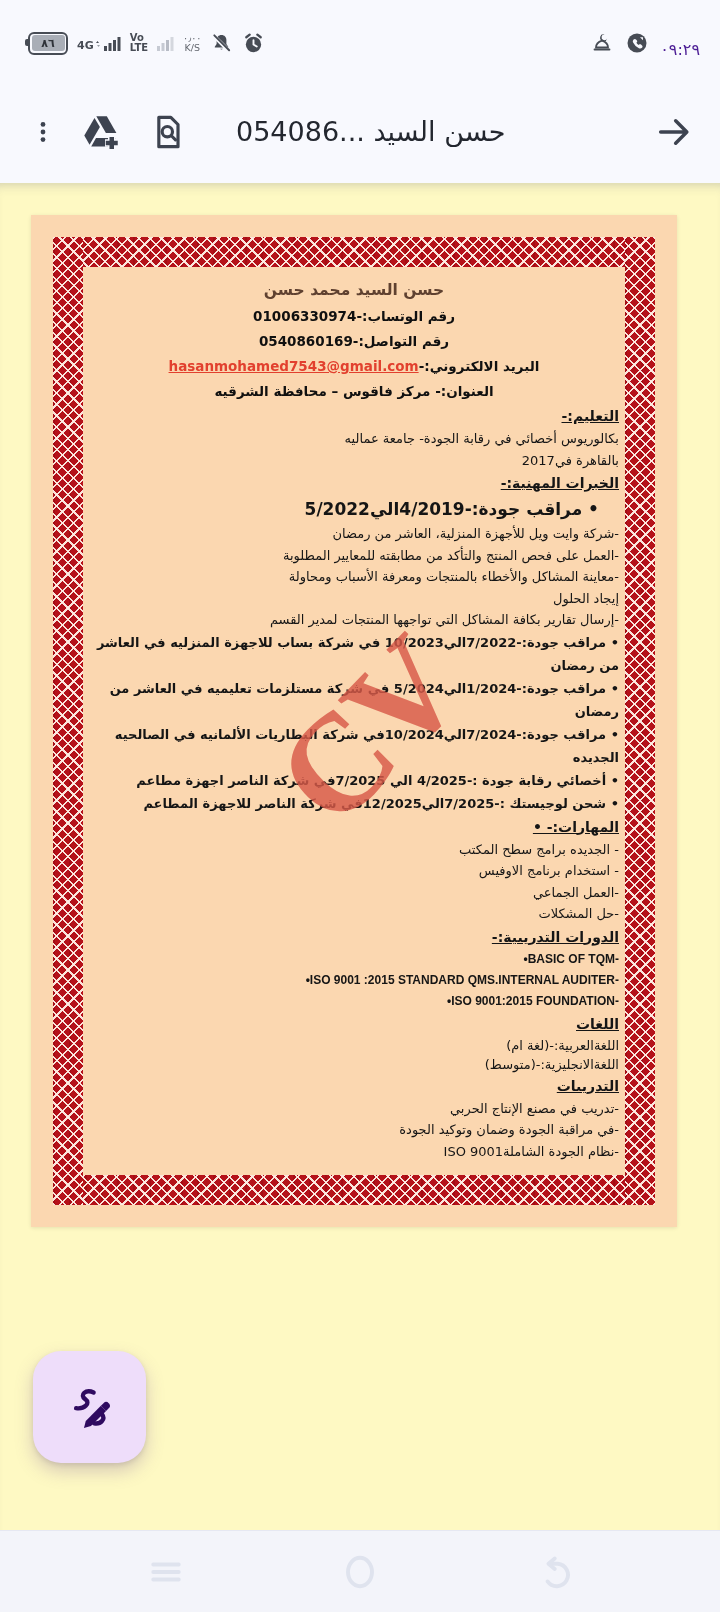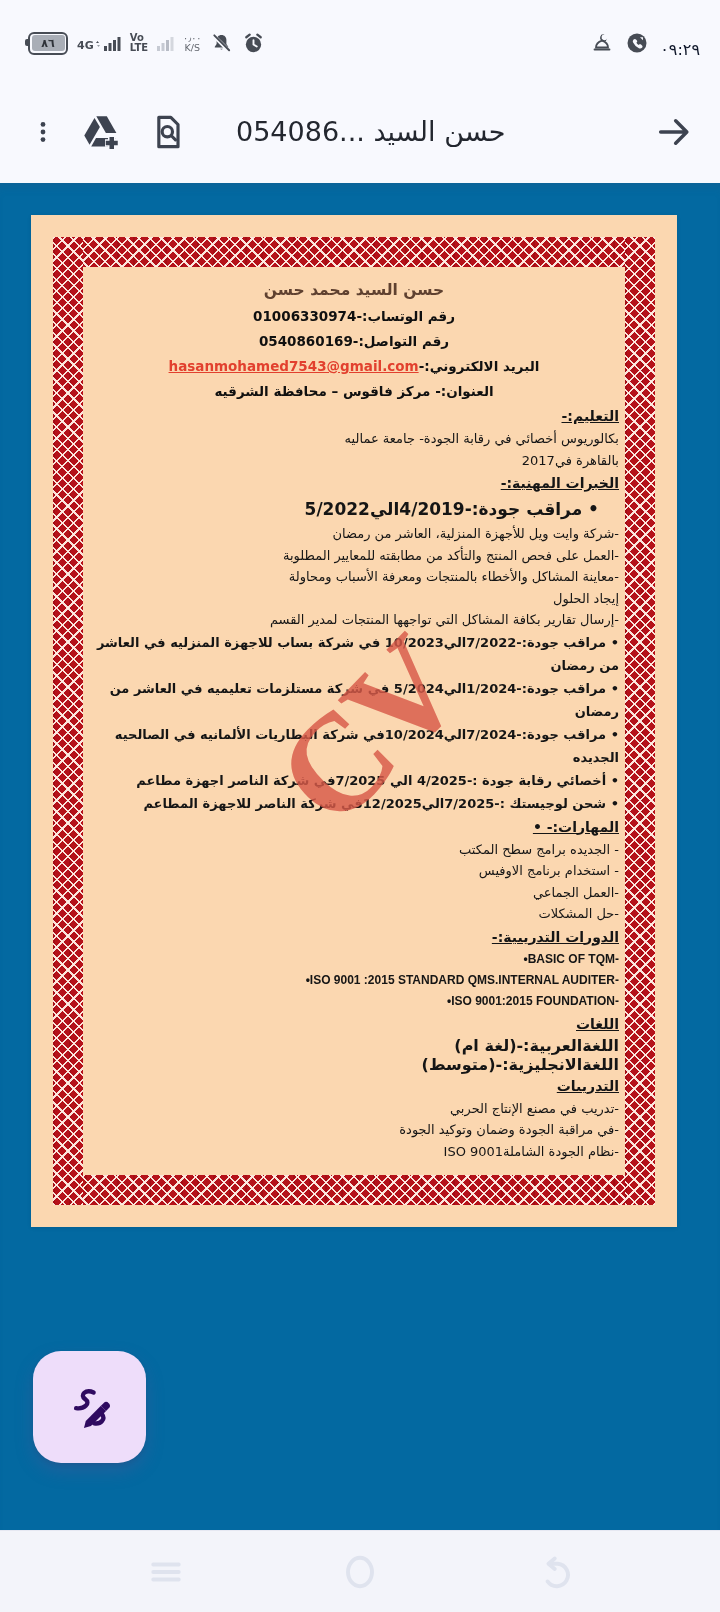--- a/index.html
+++ b/index.html
@@ -17,30 +17,30 @@
   .batt{position:relative;width:36px;height:19px;border:2px solid #474c55;border-radius:6px;
         background:#f8f9fe;display:flex;align-items:center;justify-content:center;}
   .batt::before{content:"";position:absolute;left:-5px;top:5px;width:3px;height:7px;background:#474c55;border-radius:2px 0 0 2px;}
   .batt-fill{position:absolute;inset:1.5px;background:#a9aeb7;border-radius:3px;}
   .batt-txt{position:relative;font-size:11px;font-weight:bold;color:#2f333a;line-height:1;}
   .net{display:flex;align-items:flex-end;gap:2px;}
   .net-col{display:flex;flex-direction:row;align-items:flex-start;line-height:1;}
   .net-type{font-size:11px;font-weight:bold;color:#474c55;}
   .volte{display:flex;flex-direction:column;line-height:1;color:#474c55;font-weight:bold;font-size:10px;letter-spacing:0;}
   .speed{display:flex;flex-direction:column;align-items:center;line-height:1.1;color:#62666e;font-size:9.5px;}
-  .sb-time{font-size:16px;color:#0f172a;letter-spacing:.5px;margin-top:13px;}
+  .sb-time{font-size:16px;color:#4c1d95;letter-spacing:.5px;margin-top:13px;}
 
   .app-bar{position:absolute;top:80px;left:0;right:0;height:103px;display:flex;align-items:center;
            padding:0 26px 0 30px;box-sizing:border-box;gap:24px;}
   .ab-title{flex:1;direction:rtl;text-align:left;font-size:27px;color:#23272f;
             white-space:nowrap;overflow:hidden;padding:0 10px 0 24px;}
   .ab-btn{display:flex;align-items:center;justify-content:center;background:none;border:none;padding:0;cursor:pointer;}
 
   
-  .viewport{position:absolute;top:183px;left:0;width:720px;height:1347px;background:#0369a1;
+  .viewport{position:absolute;top:183px;left:0;width:720px;height:1347px;background:#fef9c3;
             box-shadow:inset 0 10px 12px -9px rgba(70,75,110,.28);}
   .page{position:absolute;left:31px;top:32px;width:646px;height:1012px;background:#fbd7b0;
         box-shadow:0 1px 4px rgba(0,0,0,.10);}
   
   .bstrip{position:absolute;background-color:#b5121a;
     background-image:
       repeating-linear-gradient(45deg, rgba(255,240,230,.95) 0 1.6px, rgba(255,255,255,0) 1.6px 8px),
       repeating-linear-gradient(-45deg, rgba(255,240,230,.95) 0 1.6px, rgba(255,255,255,0) 1.6px 8px),
       repeating-linear-gradient(90deg, rgba(150,10,16,.55) 0 2px, rgba(0,0,0,0) 2px 16px);}
   .bs-top{left:22px;right:22px;top:22px;height:30px;}
@@ -54,21 +54,21 @@
   .ln.c{text-align:center;font-weight:bold;font-size:13.5px;line-height:25px;color:#101010;}
   .ln.email{text-align:center;font-size:13.5px;line-height:25px;}
   .ln.email .lbl{font-weight:bold;color:#101010;}
   .ln.email a{color:var(--link-red,#e2402e);font-weight:bold;text-decoration:underline;}
   .ln.h{font-weight:bold;font-size:14px;line-height:24px;text-decoration:underline;}
   .ln.b{font-size:13px;line-height:21.5px;}
   .ln.x1{font-weight:bold;font-size:17px;line-height:28px;padding-right:20px;}
   .ln.x{font-weight:bold;font-size:13px;line-height:23px;}
   .ln.ltr{direction:ltr;font-weight:bold;font-size:12px;line-height:21px;
           font-family:"Liberation Sans","DejaVu Sans",sans-serif;}
-  .ln.s{font-size:16px;line-height:19px;font-weight:bold;}
+  .ln.s{font-size:13px;line-height:19px;}
 
   .watermark{position:absolute;left:242px;top:448px;font-family:"Liberation Serif","DejaVu Serif",serif;
              font-weight:bold;font-size:138px;line-height:1;color:var(--wm-red,#d85a49);
              transform:rotate(-46deg);transform-origin:center;opacity:.82;letter-spacing:-4px;pointer-events:none;}
 
   
   .fab{position:absolute;left:33px;top:1168px;width:113px;height:112px;border-radius:28px;
        background:var(--fab-bg,#eeddfa);display:flex;align-items:center;justify-content:center;
        border:none;cursor:pointer;box-shadow:0 8px 18px rgba(110,80,150,.28),0 2px 5px rgba(0,0,0,.10);}
 

